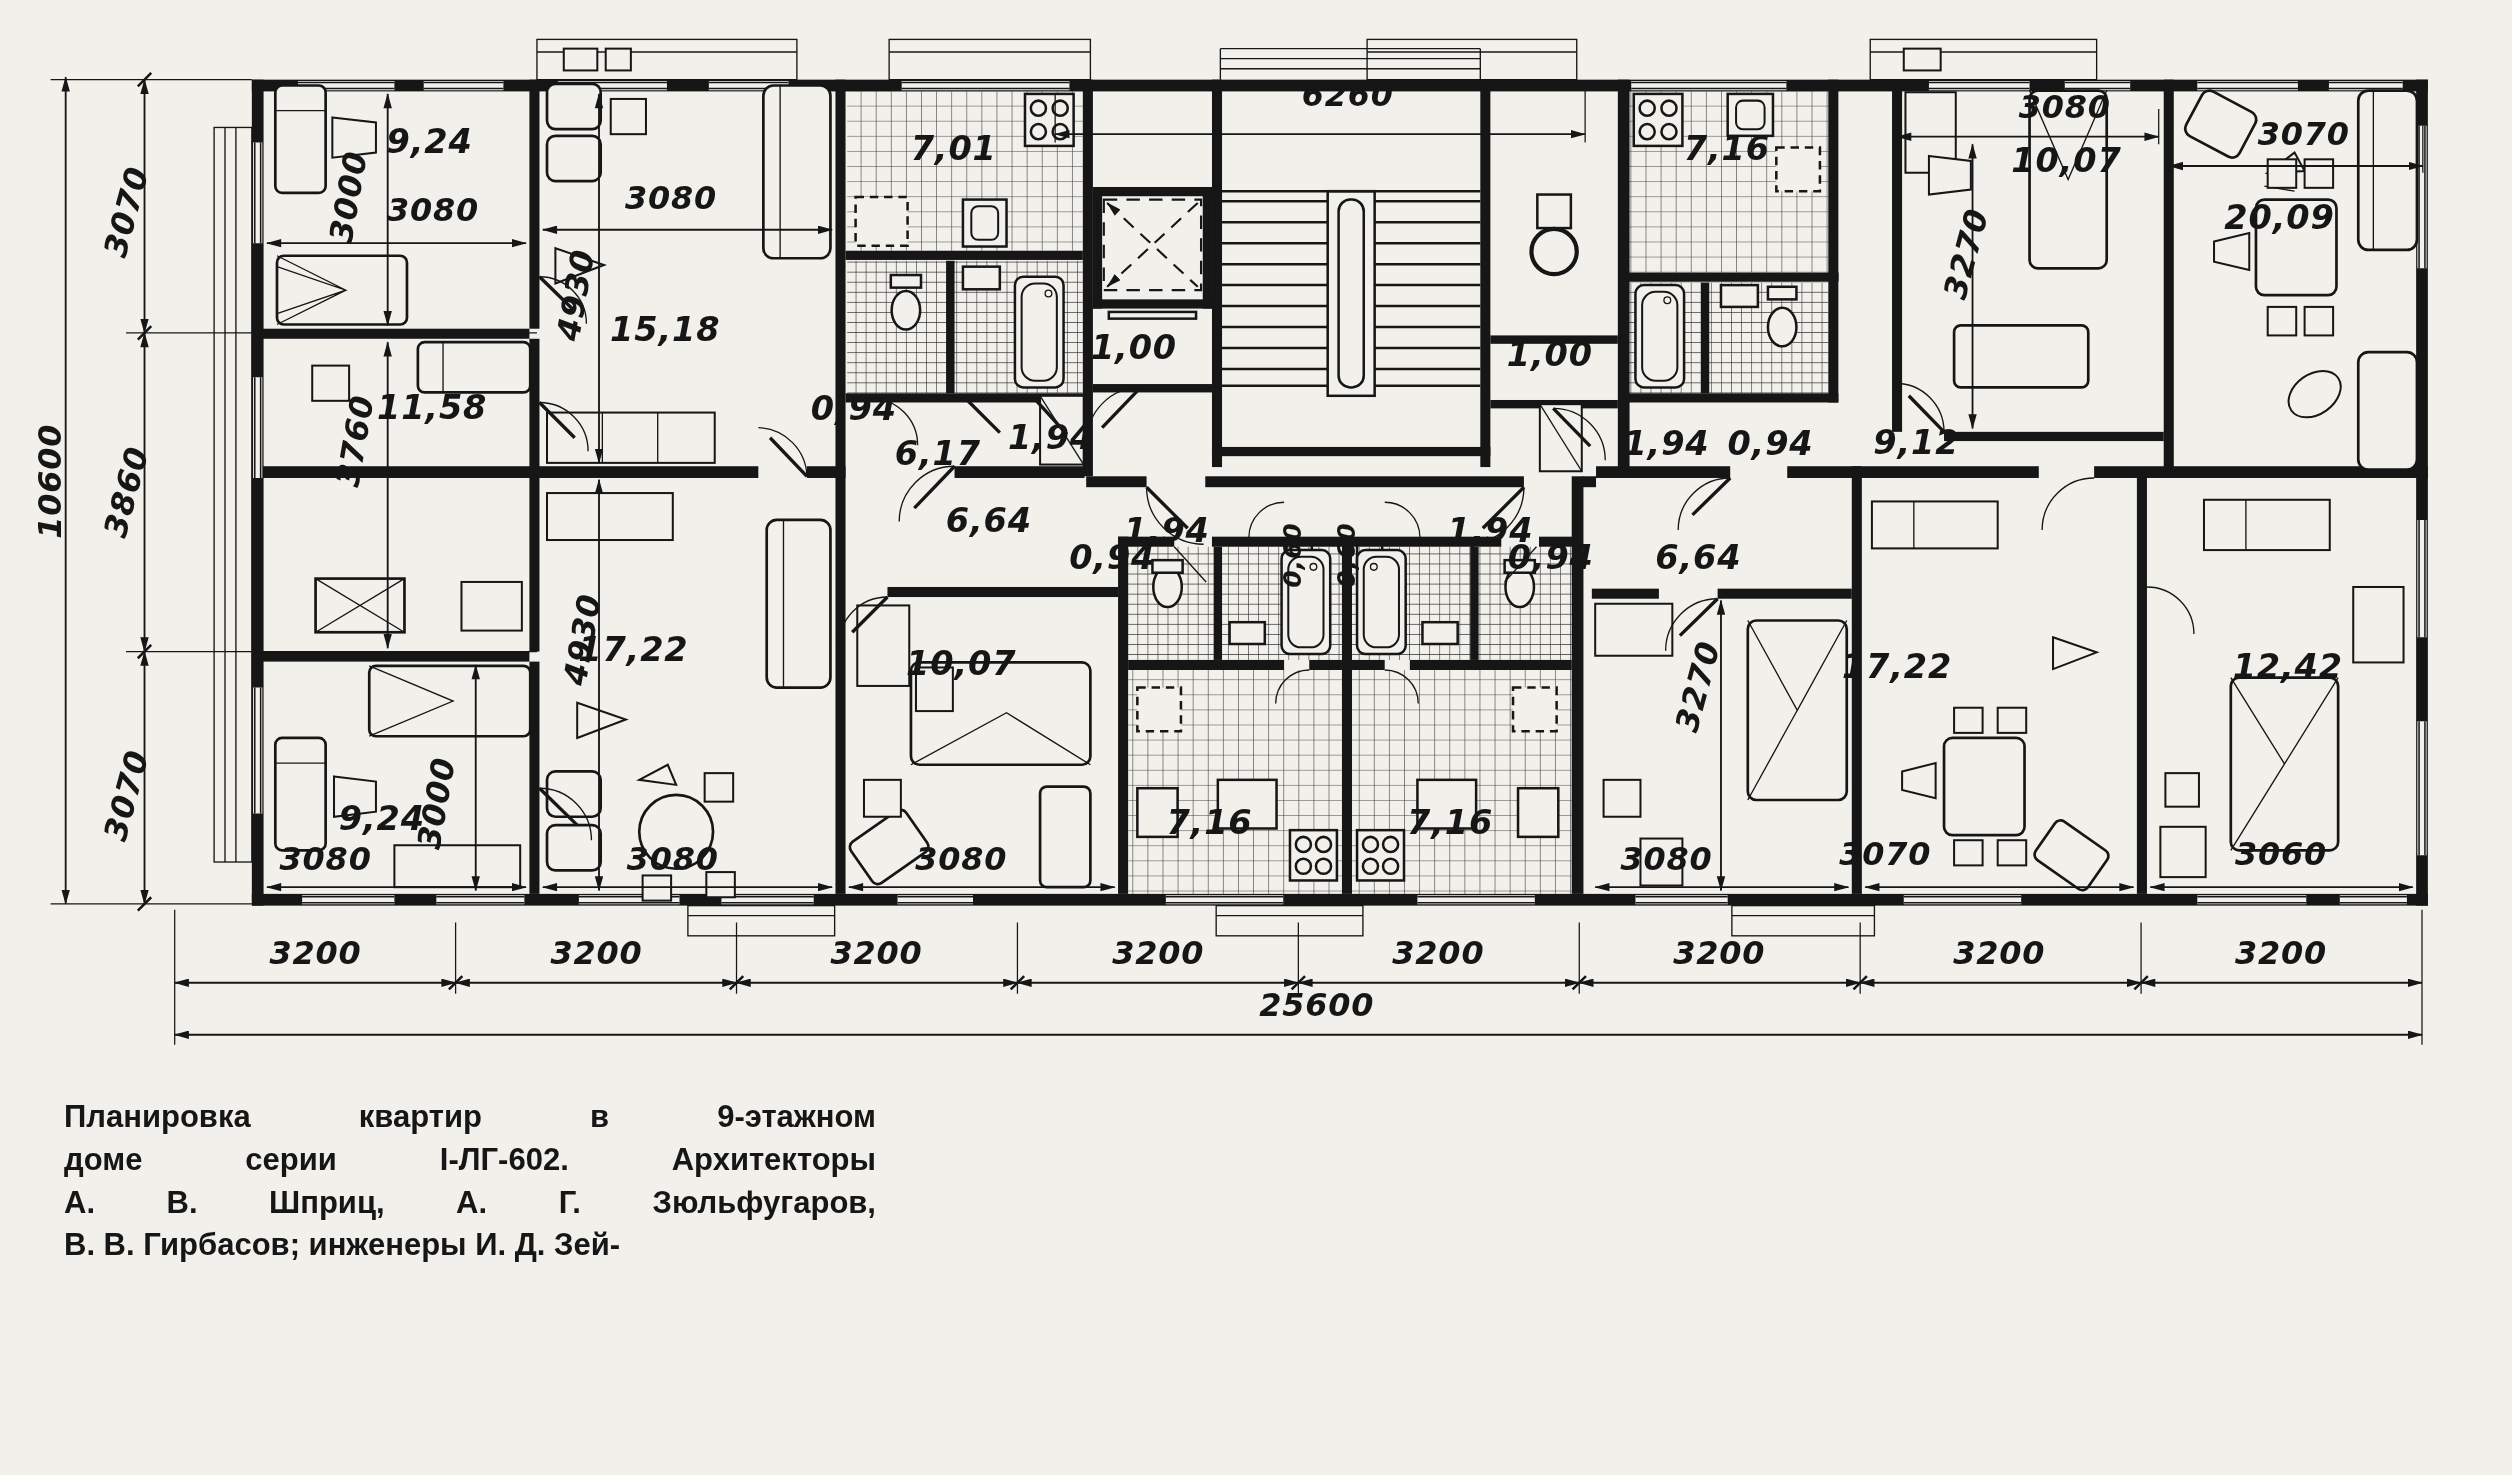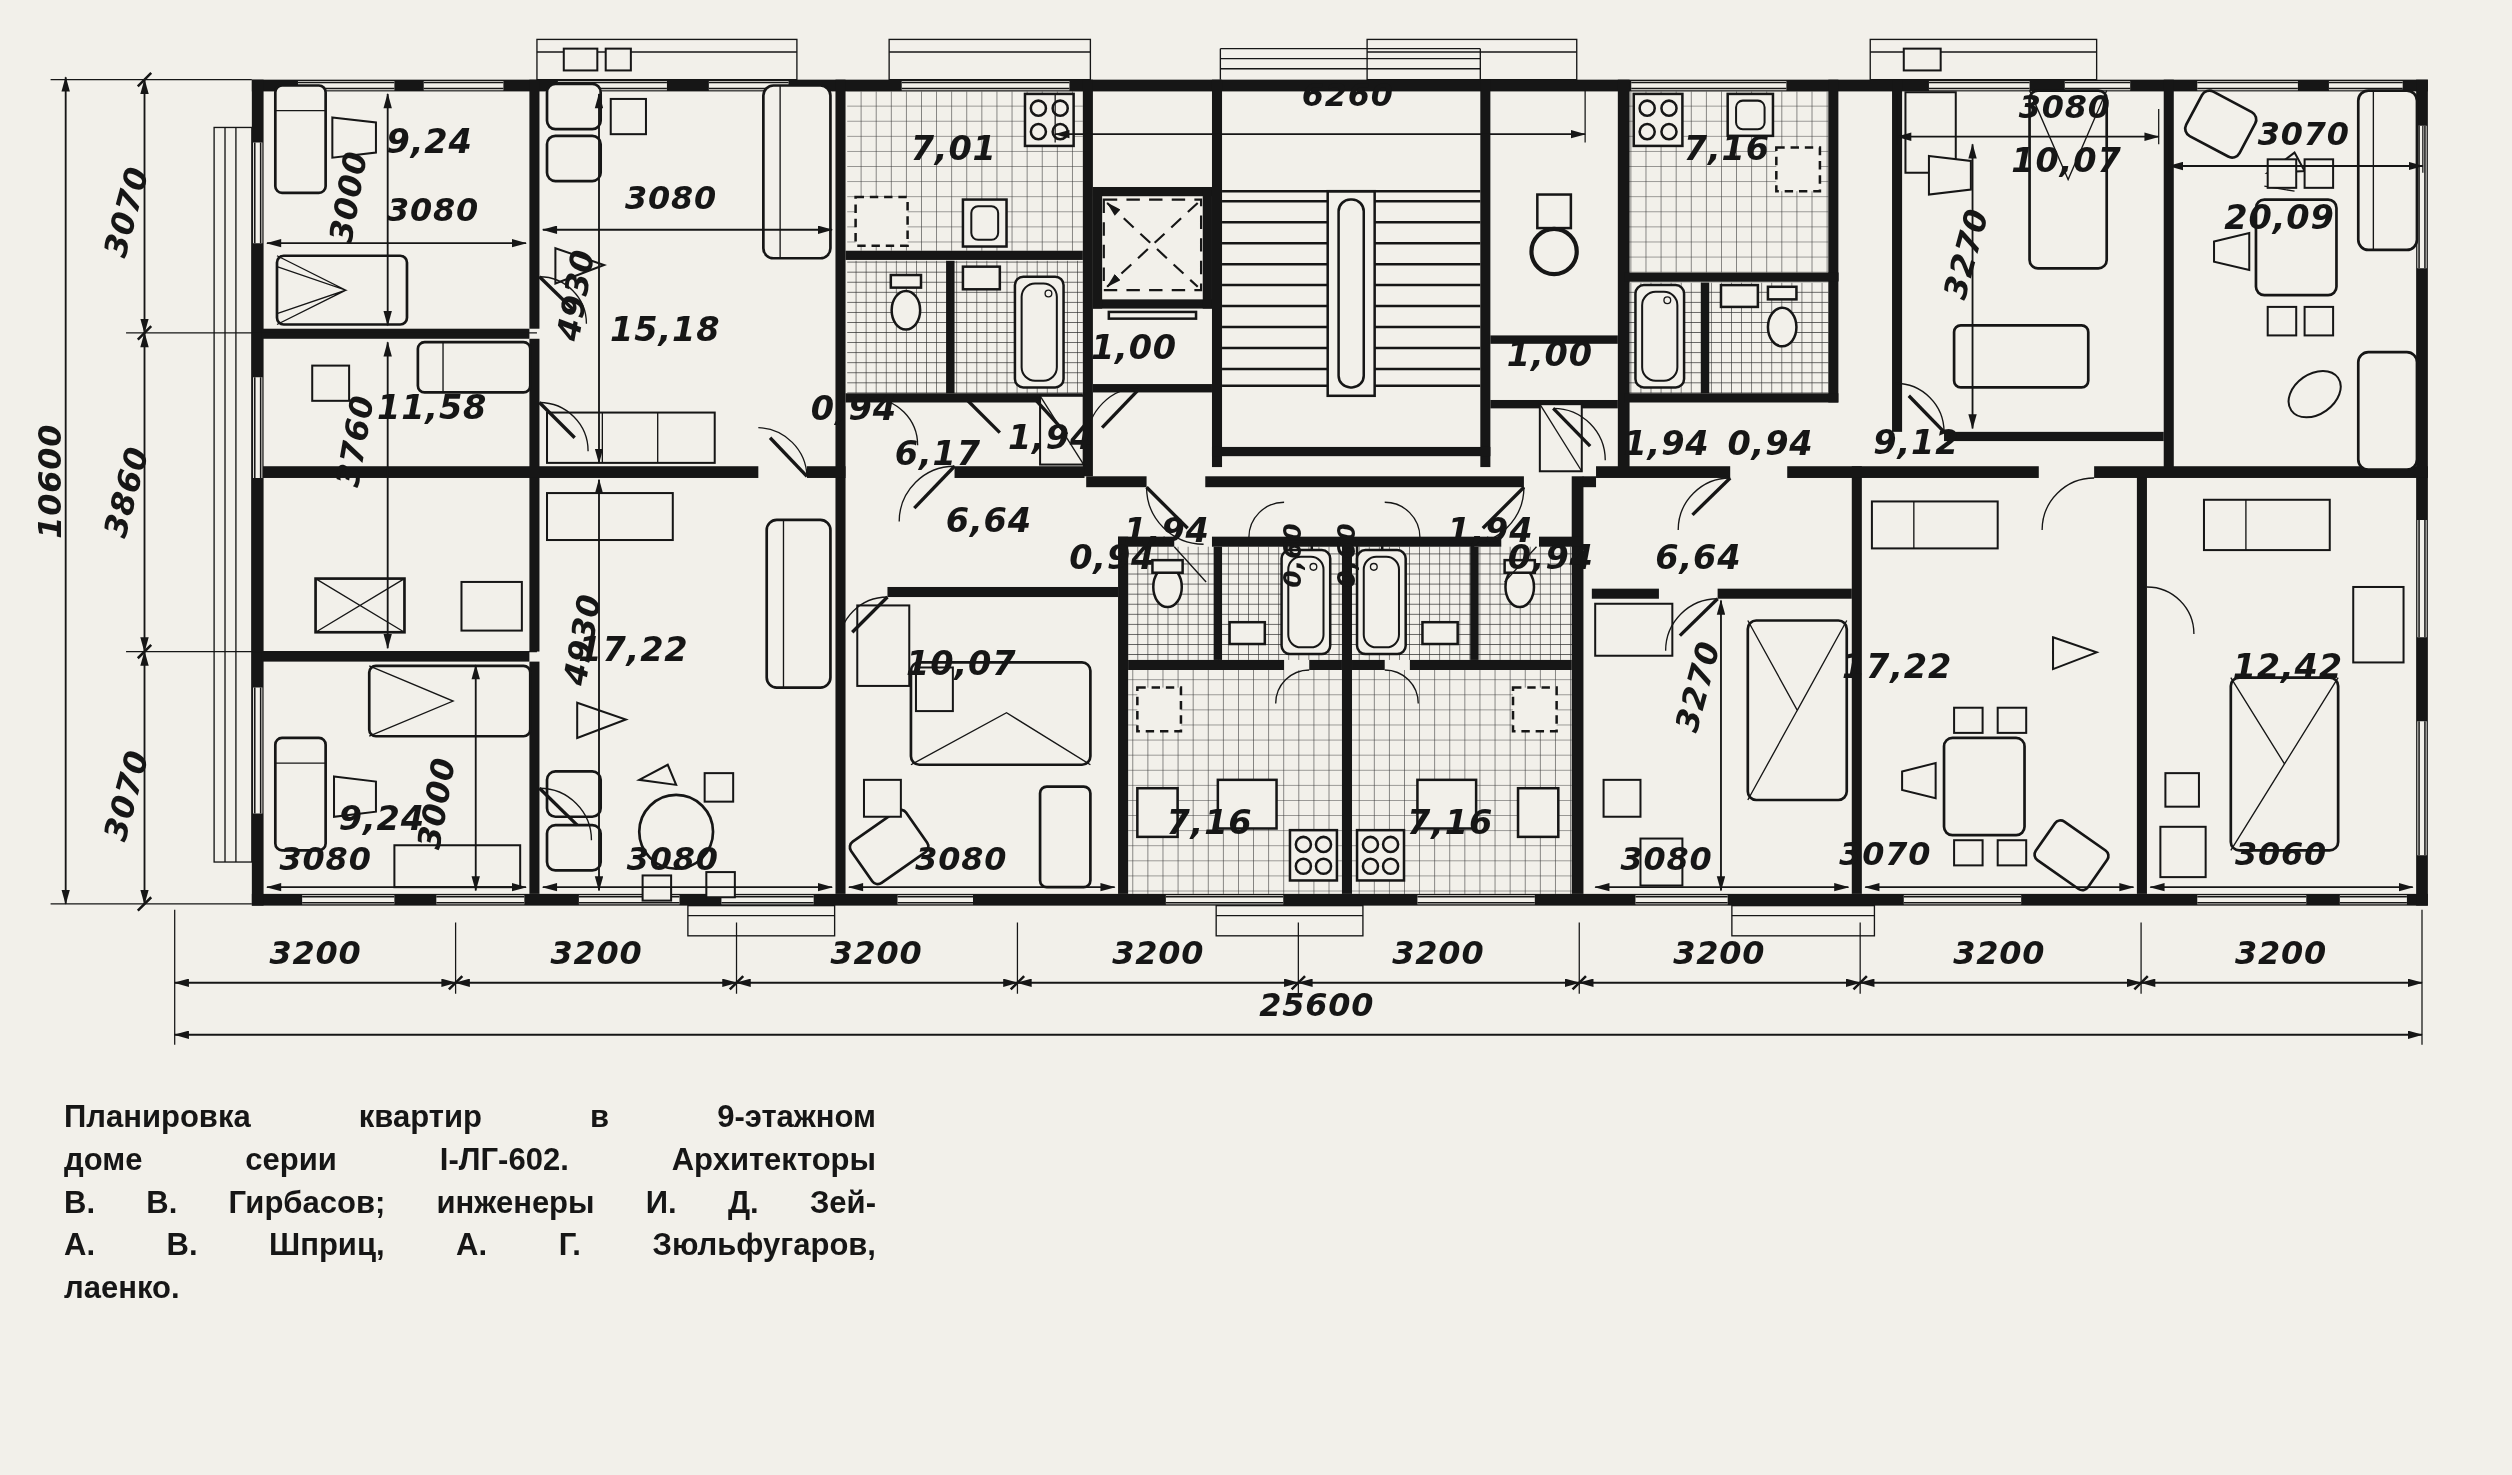--- a/index.html
+++ b/index.html
@@ -530,19 +530,18 @@
         <text class="plan-label" x="2050" y="1150" text-anchor="middle" font-size="38">3200</text>
         <text class="plan-label" x="2384" y="1150" text-anchor="middle" font-size="38">3200</text>
         <text class="plan-label" x="2720" y="1150" text-anchor="middle" font-size="38">3200</text>
         <text class="plan-label" x="1570" y="1212" text-anchor="middle" font-size="38">25600</text>
       </g>
 </svg>
 
 <div class="caption">
   <div class="cl">Планировка квартир в 9-этажном</div>
   <div class="cl">доме серии I-ЛГ-602. Архитекторы</div>
+  <div class="cl">А. В. Шприц, А. Г. Зюльфугаров,</div>
   <div class="cl">В. В. Гирбасов; инженеры И. Д. Зей-</div>
-  <div class="cl">А. В. Шприц, А. Г. Зюльфугаров,</div>
-  <div class="cl">лаенко.</div>
 </div>
 
 </div>
 
 
 </body></html>

